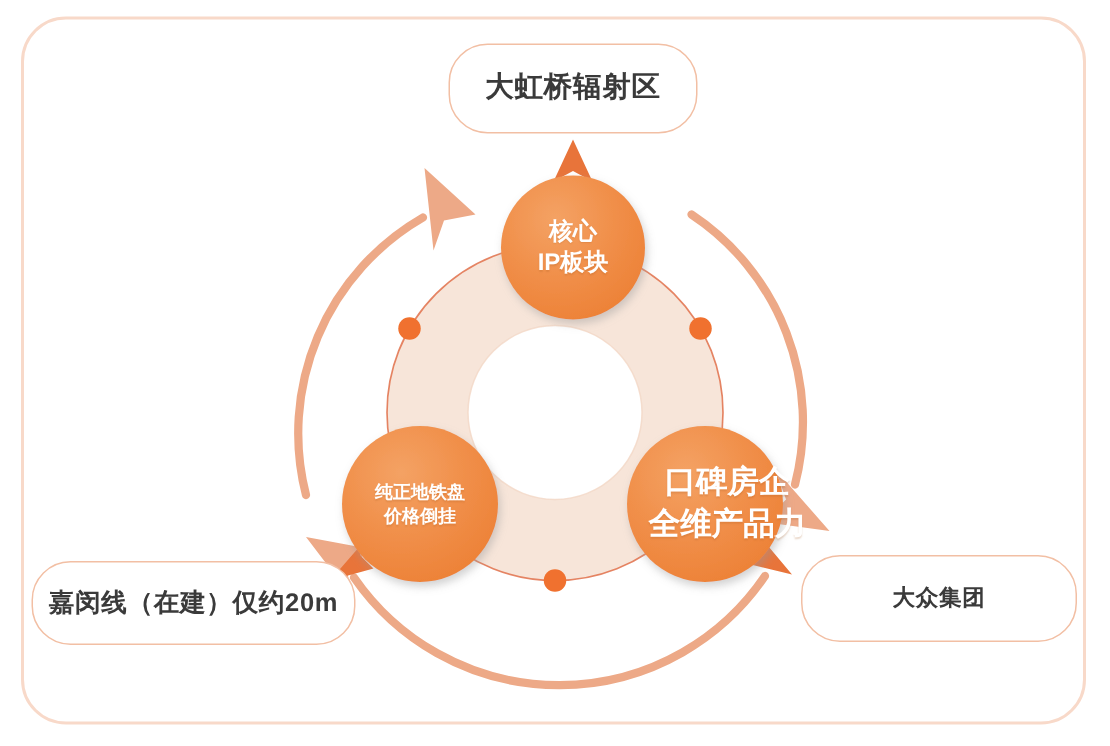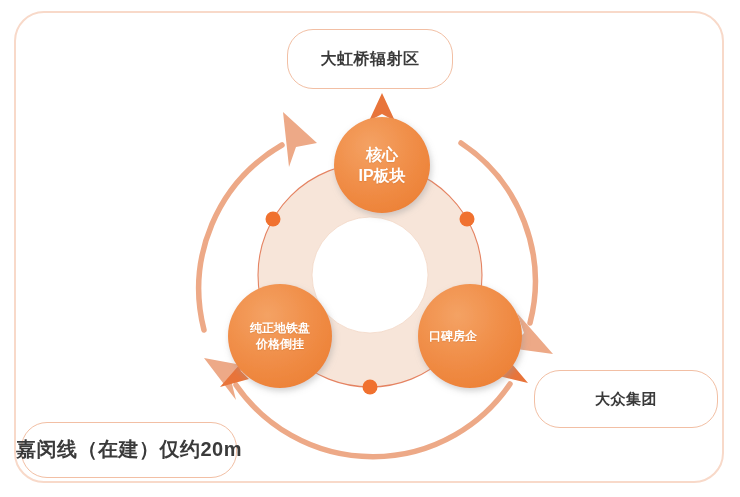--- a/index.html
+++ b/index.html
@@ -48,33 +48,32 @@
     align-items: center;
     justify-content: center;
     color: #3a3a3a;
     font-weight: bold;
     letter-spacing: 0.5px;
     line-height: 1.38;
   }
   .pill .line { white-space: nowrap; }
 
   #pill-top {
-    left: 287px;
+    left: 299px;
     top: 29px;
     width: 166px;
     height: 60px;
-    font-size: 16px;
+    font-size: 19px;
   }
   #pill-left {
     left: 21px;
     top: 374px;
     width: 216px;
     height: 56px;
-    font-size: 20px;
-    margin-top: 48px;
+    font-size: 17px;
   }
   #pill-right {
     left: 534px;
     top: 370px;
     width: 184px;
     height: 58px;
     font-size: 15px;
   }
 
   
@@ -93,22 +92,22 @@
   }
   #label-core {
     left: 334px; top: 133px; width: 96px; height: 64px;
     font-size: 16px;
   }
   #label-metro {
     left: 223px; top: 305px; width: 114px; height: 62px;
     font-size: 12px;
   }
   #label-brand {
-    left: 396px; top: 305px; width: 114px; height: 62px;
-    font-size: 12px;
+    left: 428px; top: 305px; width: 114px; height: 62px;
+    font-size: 21px;
   }
 </style>
 </head>
 <body>
 
 <div id="stage">
 
   <div id="card-border"></div>
 
   <svg id="diagram" viewBox="0 0 740 497">
@@ -177,20 +176,21 @@
     <span class="line">IP板块</span>
   </div>
 
   <div class="node-label" id="label-metro">
     <span class="line">纯正地铁盘</span>
     <span class="line">价格倒挂</span>
   </div>
 
   <div class="node-label" id="label-brand">
     <span class="line">口碑房企</span>
+    <span class="line">全维产品力</span>
   </div>
 
   <div class="pill" id="pill-top">
     <span class="line">大虹桥辐射区</span>
   </div>
 
   <div class="pill" id="pill-left">
     <span class="line">嘉闵线（在建）仅约20m</span>
   </div>
 

